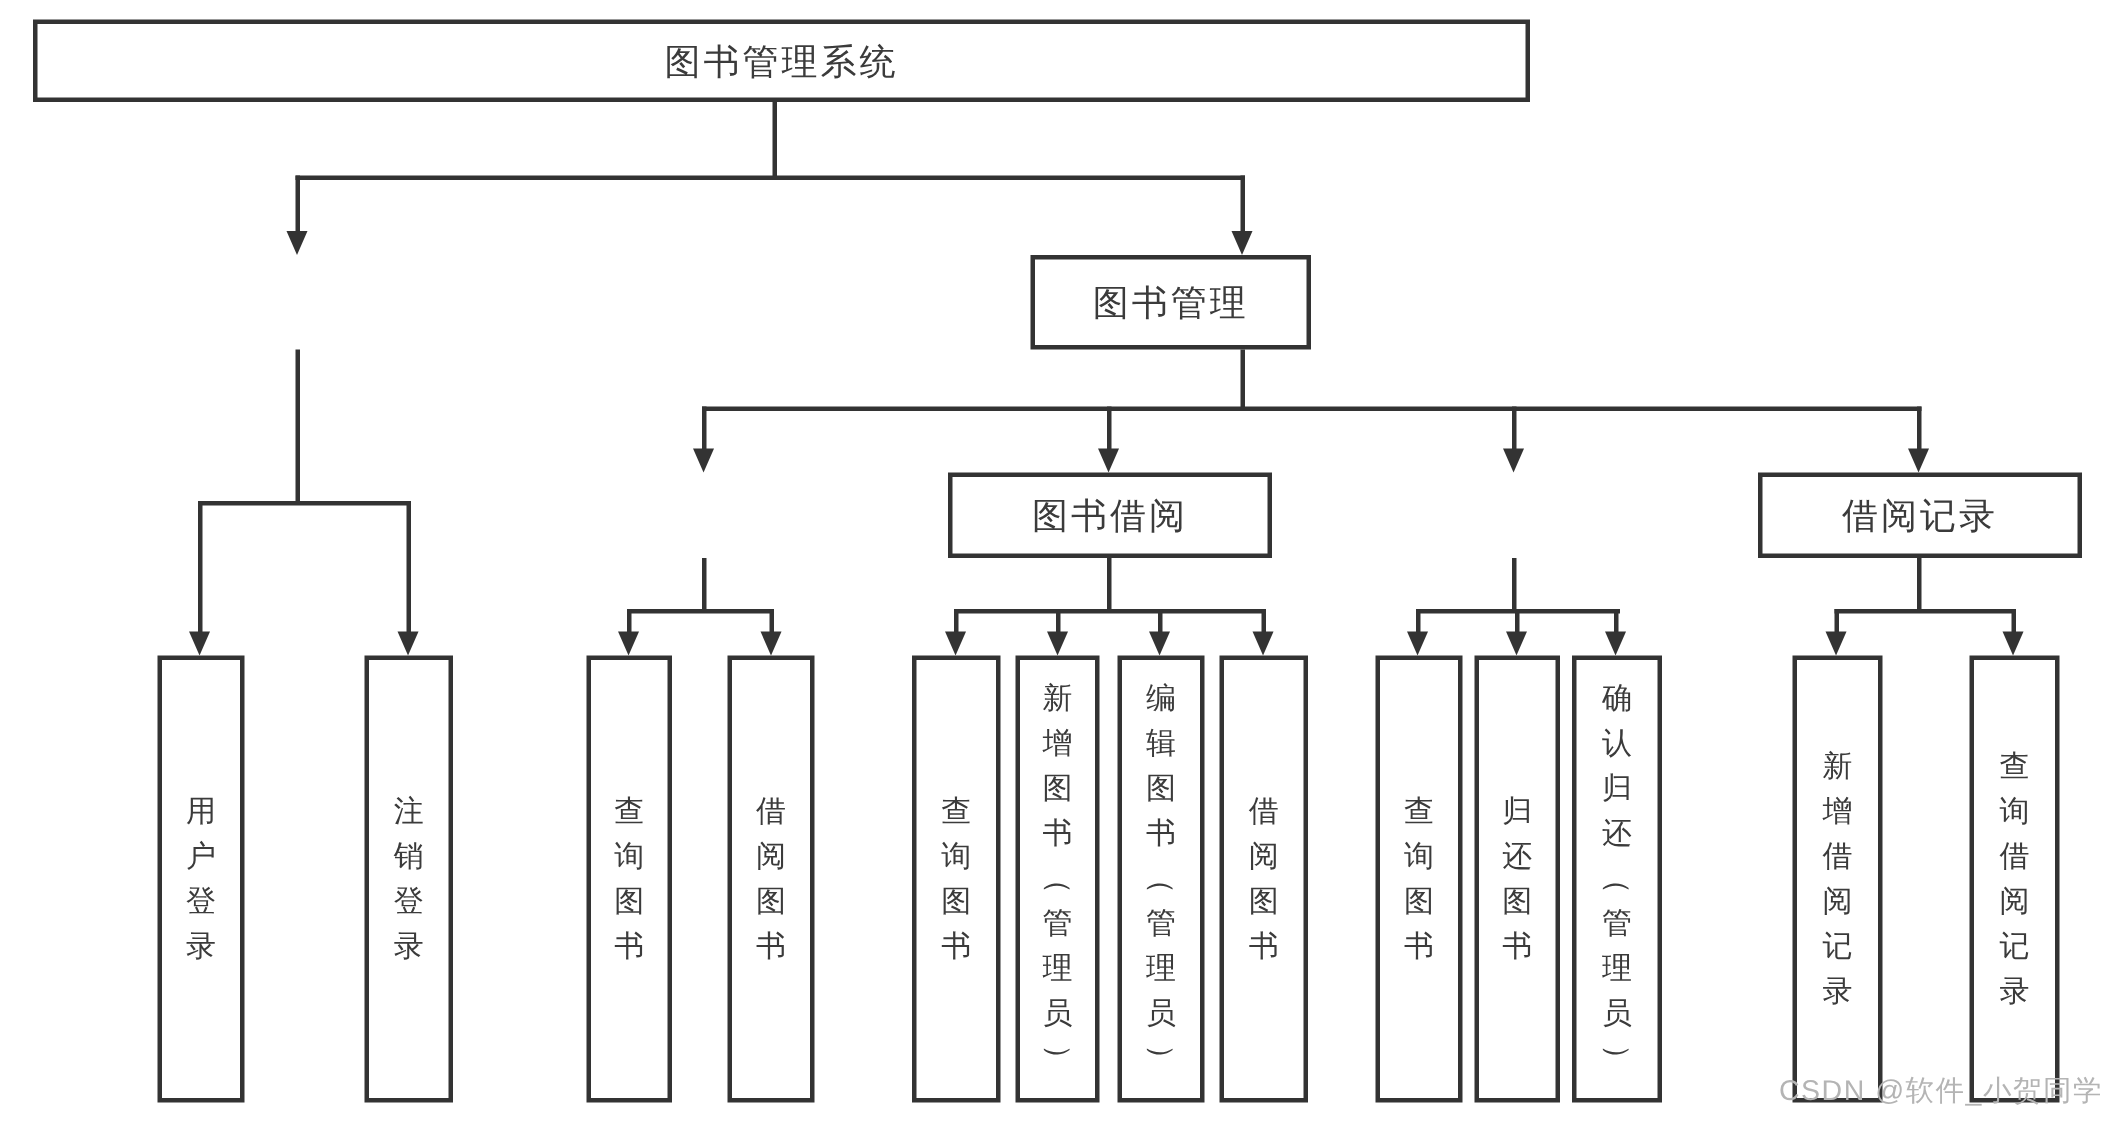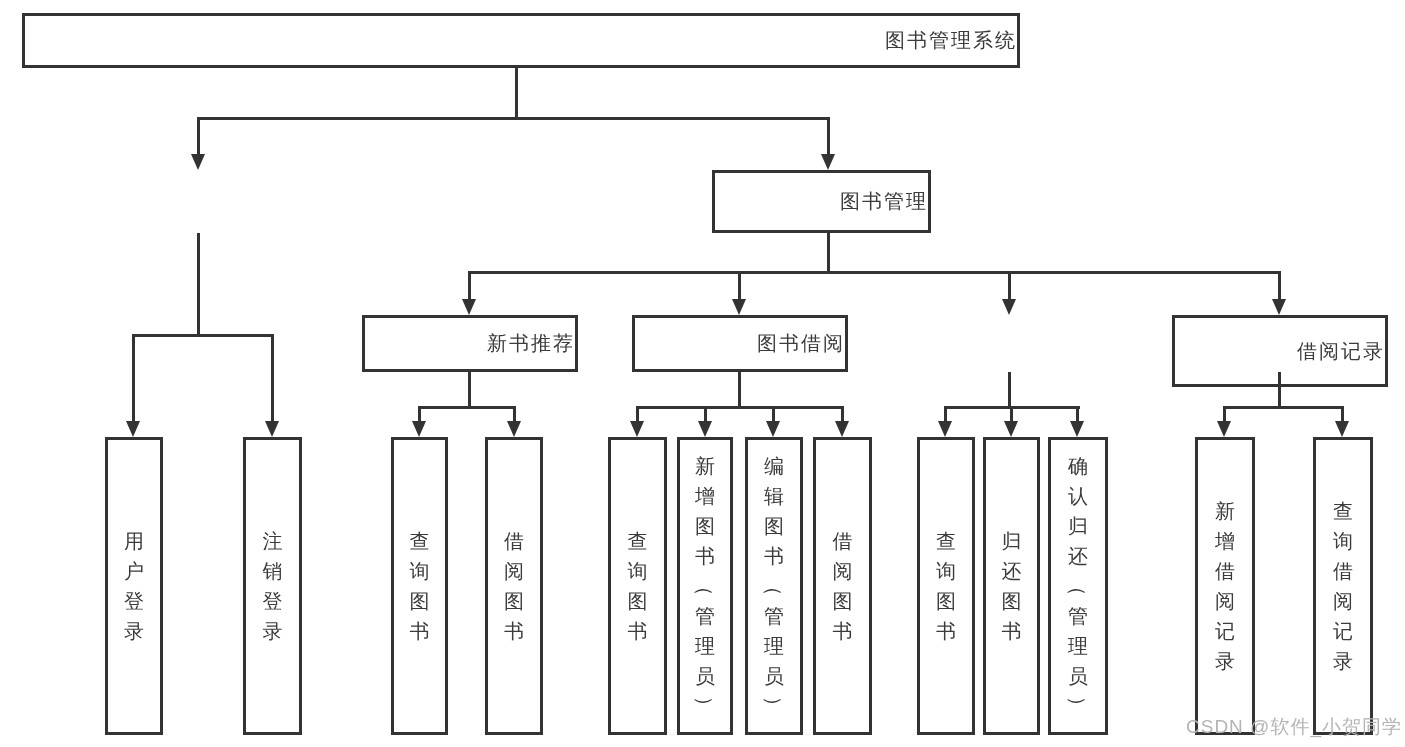--- a/index.html
+++ b/index.html
@@ -7,21 +7,21 @@
   body { font-family:"Liberation Sans","DejaVu Sans",sans-serif; }
   .canvas {
     position:relative; width:1405px; height:747px;
     background:#ffffff; overflow:hidden;
   }
   .box {
     position:absolute; border:3px solid #333333; background:#ffffff;
     display:flex; align-items:center; justify-content:center;
     color:#3b3b3b;
   }
-  .hbox { font-size:20px; letter-spacing:2px;justify-content:flex-end; }
+  .hbox { font-size:24px; letter-spacing:2px; }
   .vbox { flex-direction:column; font-size:20px; }
   .vbox .ch { display:flex; flex-direction:column; align-items:center; gap:10px; line-height:1; }
   .vbox .ch span { display:block; line-height:1; }
   .vbox .ch span.rot { transform:rotate(90deg); }
   .vl { position:absolute; width:3px; background:#333333; }
   .hl { position:absolute; height:3px; background:#333333; }
   .arr {
     position:absolute; width:0; height:0;
     border-left:7px solid transparent; border-right:7px solid transparent;
     border-top:16px solid #333333;
@@ -33,31 +33,28 @@
 </style>
 </head>
 <body>
 
 <div class="canvas">
 
   <div class="box hbox" style="left:22px;top:13px;width:998px;height:55px">
     <span>图书管理系统</span>
   </div>
 
-  <div class="box hbox" style="left:712px;top:170px;width:219px;height:63px">
+  <div class="box hbox" style="left:687px;top:170px;width:187px;height:63px">
     <span>图书管理</span>
   </div>
 
-  <div class="box hbox" style="left:362px;top:315px;width:216px;height:57px">
-    <span>新书推荐</span>
-  </div>
   <div class="box hbox" style="left:632px;top:315px;width:216px;height:57px">
     <span>图书借阅</span>
   </div>
-  <div class="box hbox" style="left:1172px;top:315px;width:216px;height:72px">
+  <div class="box hbox" style="left:1172px;top:315px;width:216px;height:57px">
     <span>借阅记录</span>
   </div>
 
   <div class="box vbox" style="left:105px;top:437px;width:58px;height:298px">
     <div class="ch">
         <span>用</span>
         <span>户</span>
         <span>登</span>
         <span>录</span>
       </div>

